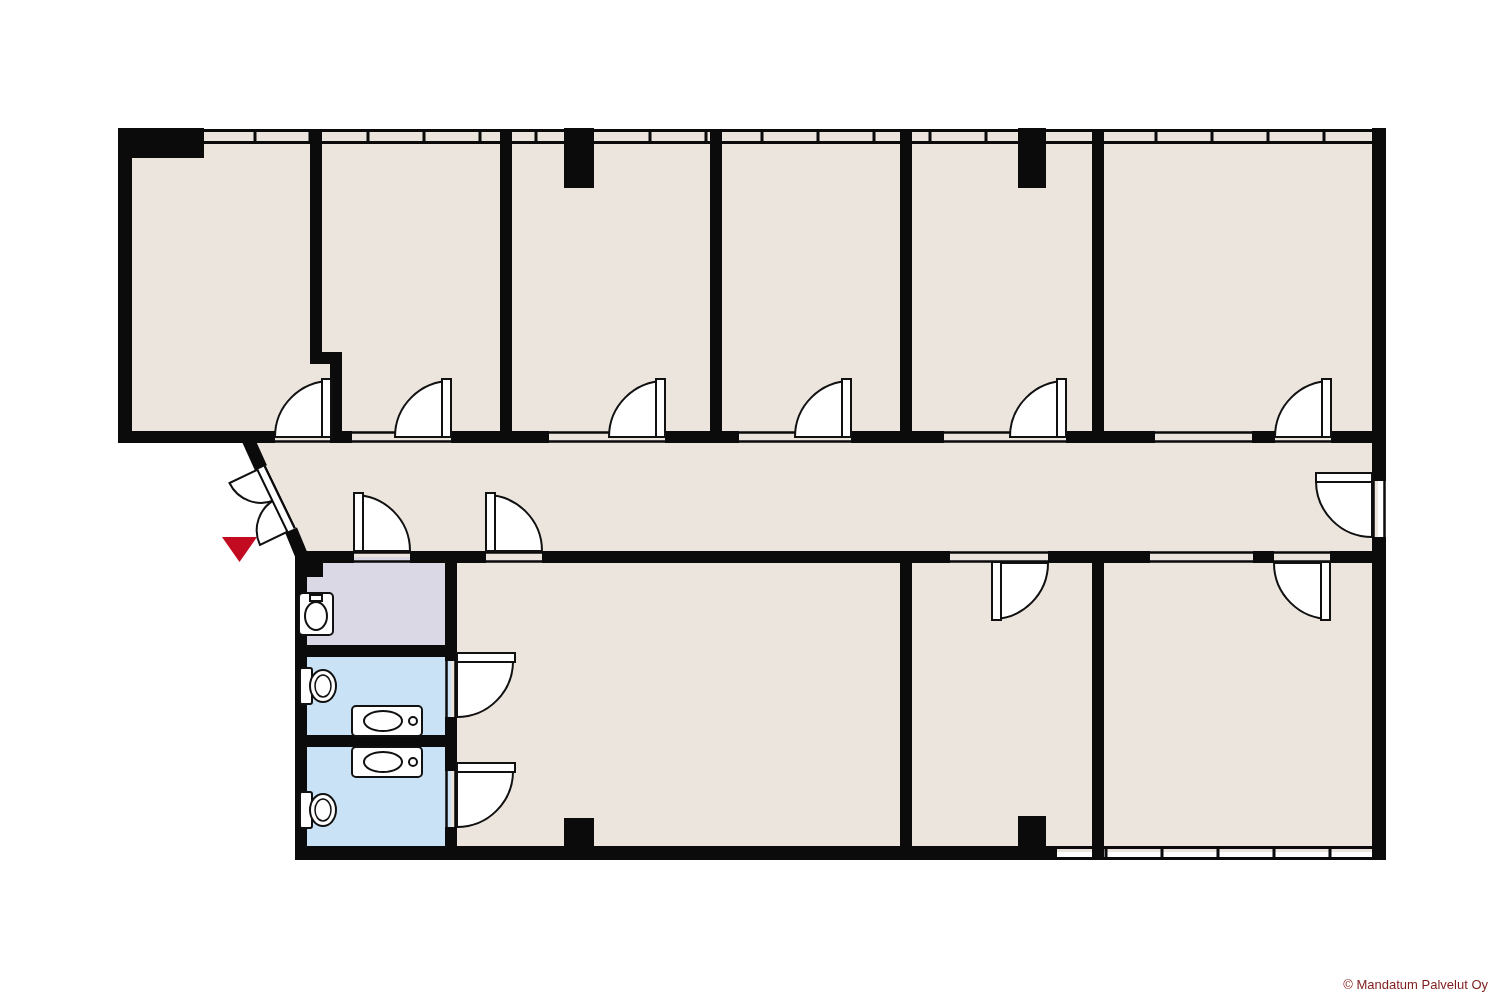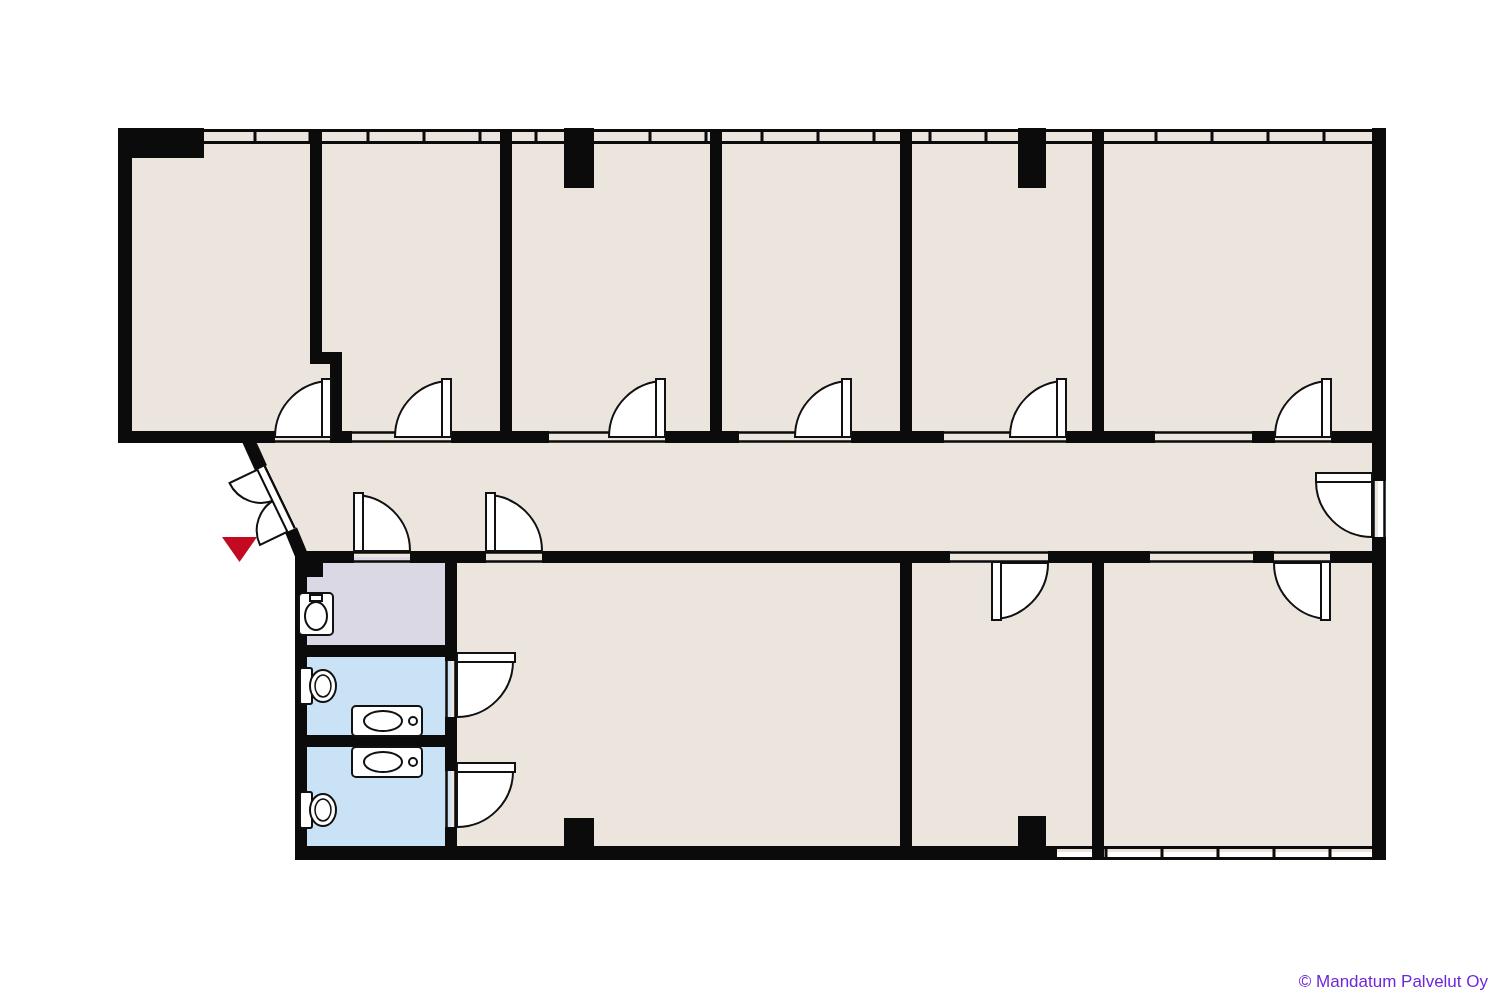--- a/index.html
+++ b/index.html
@@ -12,21 +12,21 @@
   .wall{fill:var(--wall,#0b0b0b);}
   .wall-line{stroke:var(--wall,#0b0b0b);fill:none;}
   .win{stroke:var(--wall,#0b0b0b);fill:none;stroke-width:3;}
   .sill{stroke:var(--wall,#0b0b0b);fill:none;stroke-width:2.5;}
   .door{fill:var(--fixture-fill,#ffffff);stroke:var(--line,#111111);stroke-width:2;}
   .fixture{fill:var(--fixture-fill,#ffffff);stroke:var(--line,#111111);stroke-width:2;}
   .fixture-detail{fill:none;stroke:var(--line,#111111);stroke-width:1.5;}
   .marker{fill:var(--entrance-marker,#c20b20);}
   .leaf-outline{stroke:var(--wall,#0b0b0b);stroke-width:10;fill:none;}
   .leaf-core{stroke:var(--fixture-fill,#ffffff);stroke-width:6;fill:none;}
-  .copyright{position:absolute;right:12px;bottom:8px;font-size:17px;color:#6d28d9;margin-top:12px;}
+  .copyright{position:absolute;right:12px;bottom:8px;font-size:13px;color:#7f1d1d;margin-top:12px;}
 </style>
 </head>
 <body>
 
 <div class="canvas">
 <svg width="1500" height="1000" viewBox="0 0 1500 1000">
 
   <g>
     <rect class="room" x="120" y="132" width="196" height="305"></rect>
     <rect class="room" x="316" y="132" width="190" height="305"></rect>

